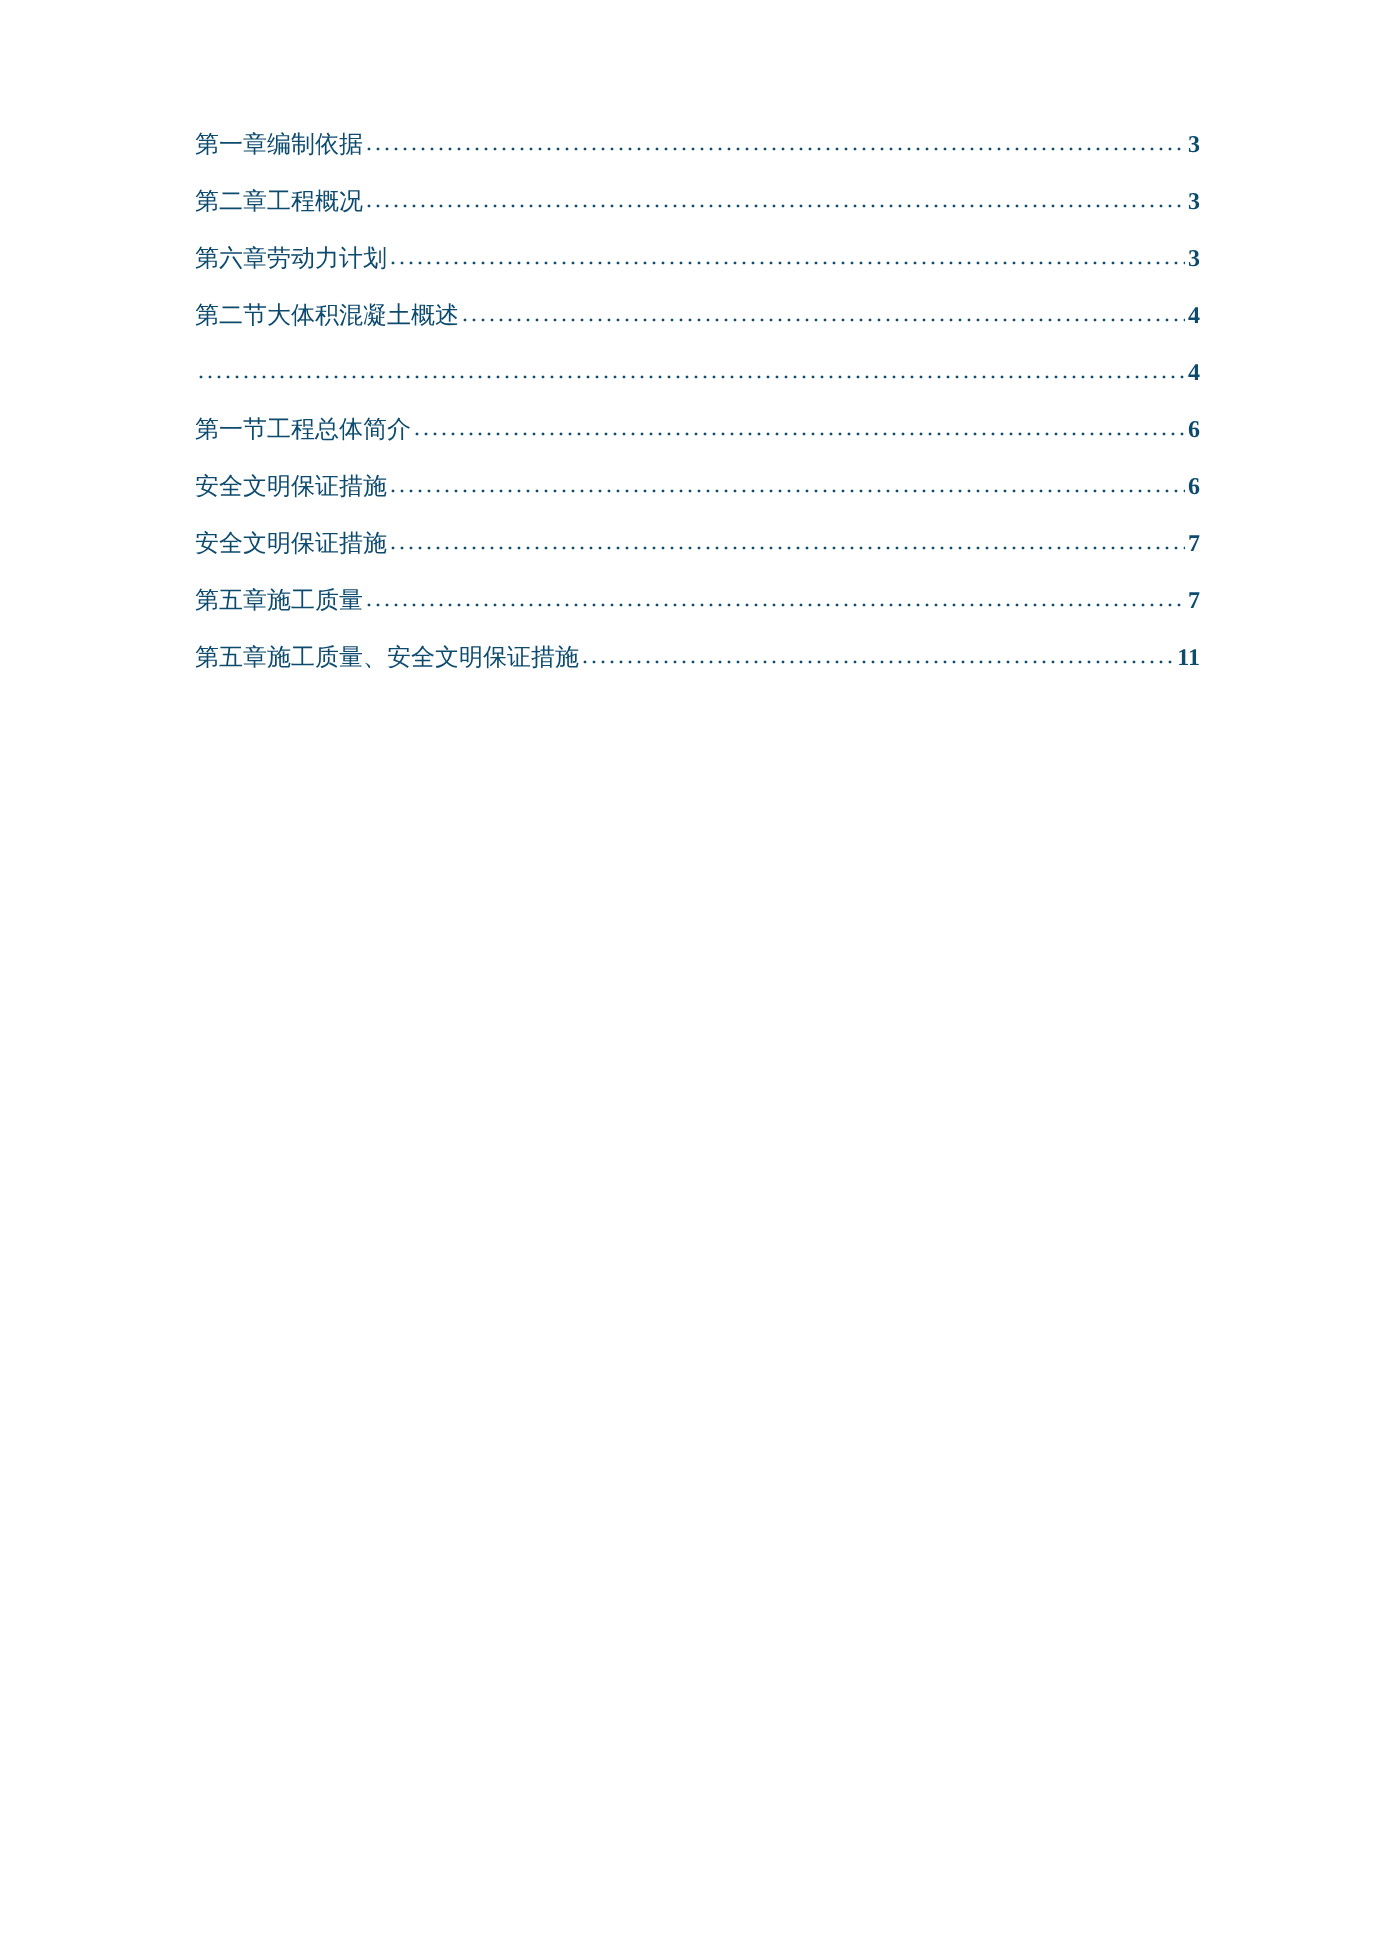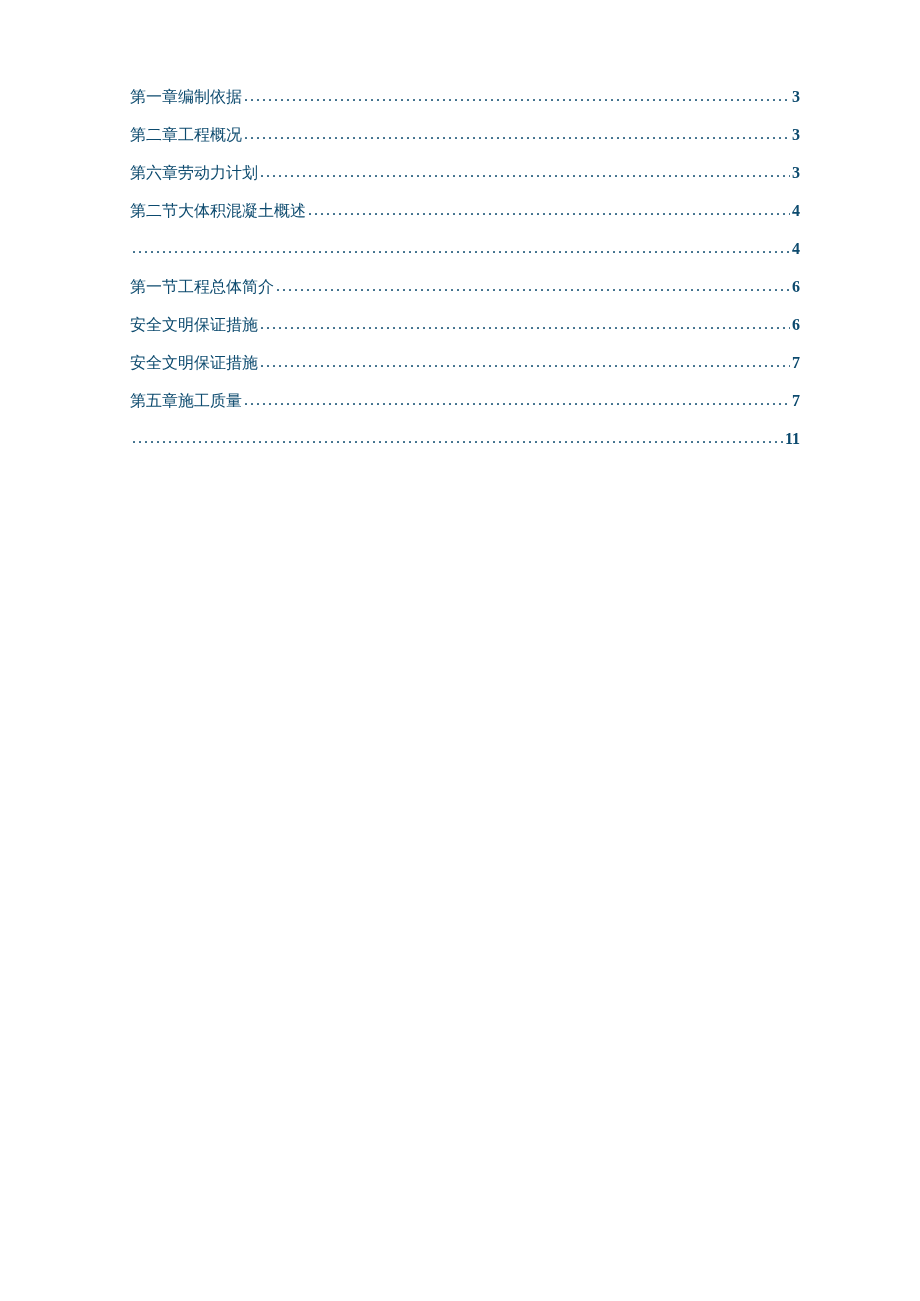--- a/index.html
+++ b/index.html
@@ -90,16 +90,17 @@
     <span class="toc-title">安全文明保证措施</span>
     <span class="toc-dots"></span>
     <span class="toc-page">7</span>
   </div>
   <div class="toc-line">
     <span class="toc-title">第五章施工质量</span>
     <span class="toc-dots"></span>
     <span class="toc-page">7</span>
   </div>
   <div class="toc-line">
+    <span class="toc-title">第五章施工质量、安全文明保证措施</span>
     <span class="toc-dots"></span>
     <span class="toc-page">11</span>
   </div>
 </div>
 
 </body></html>

